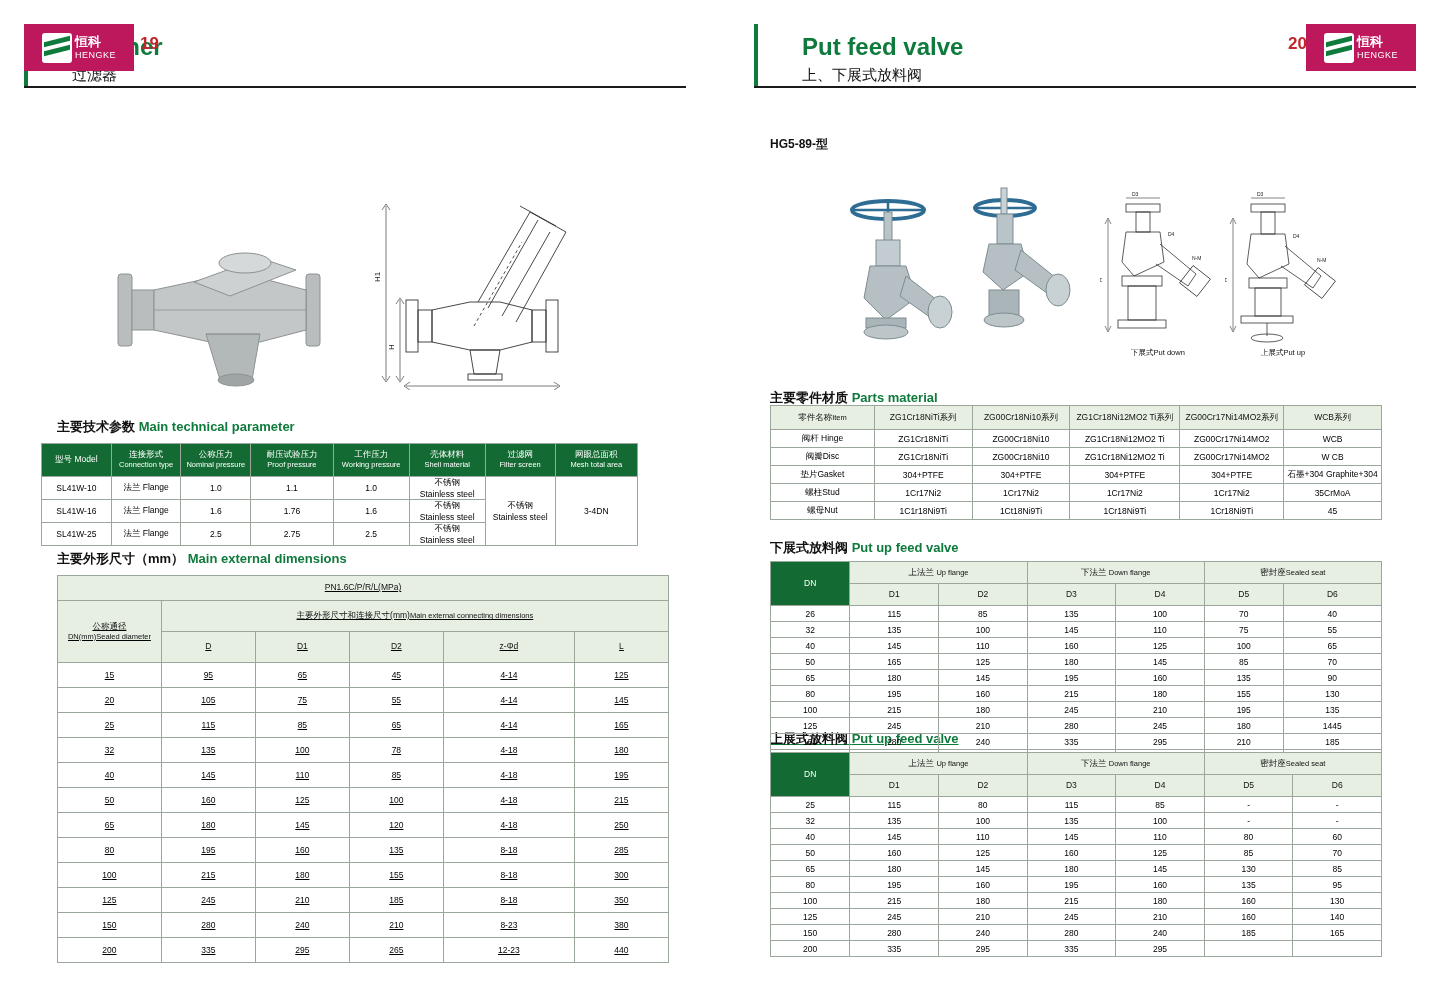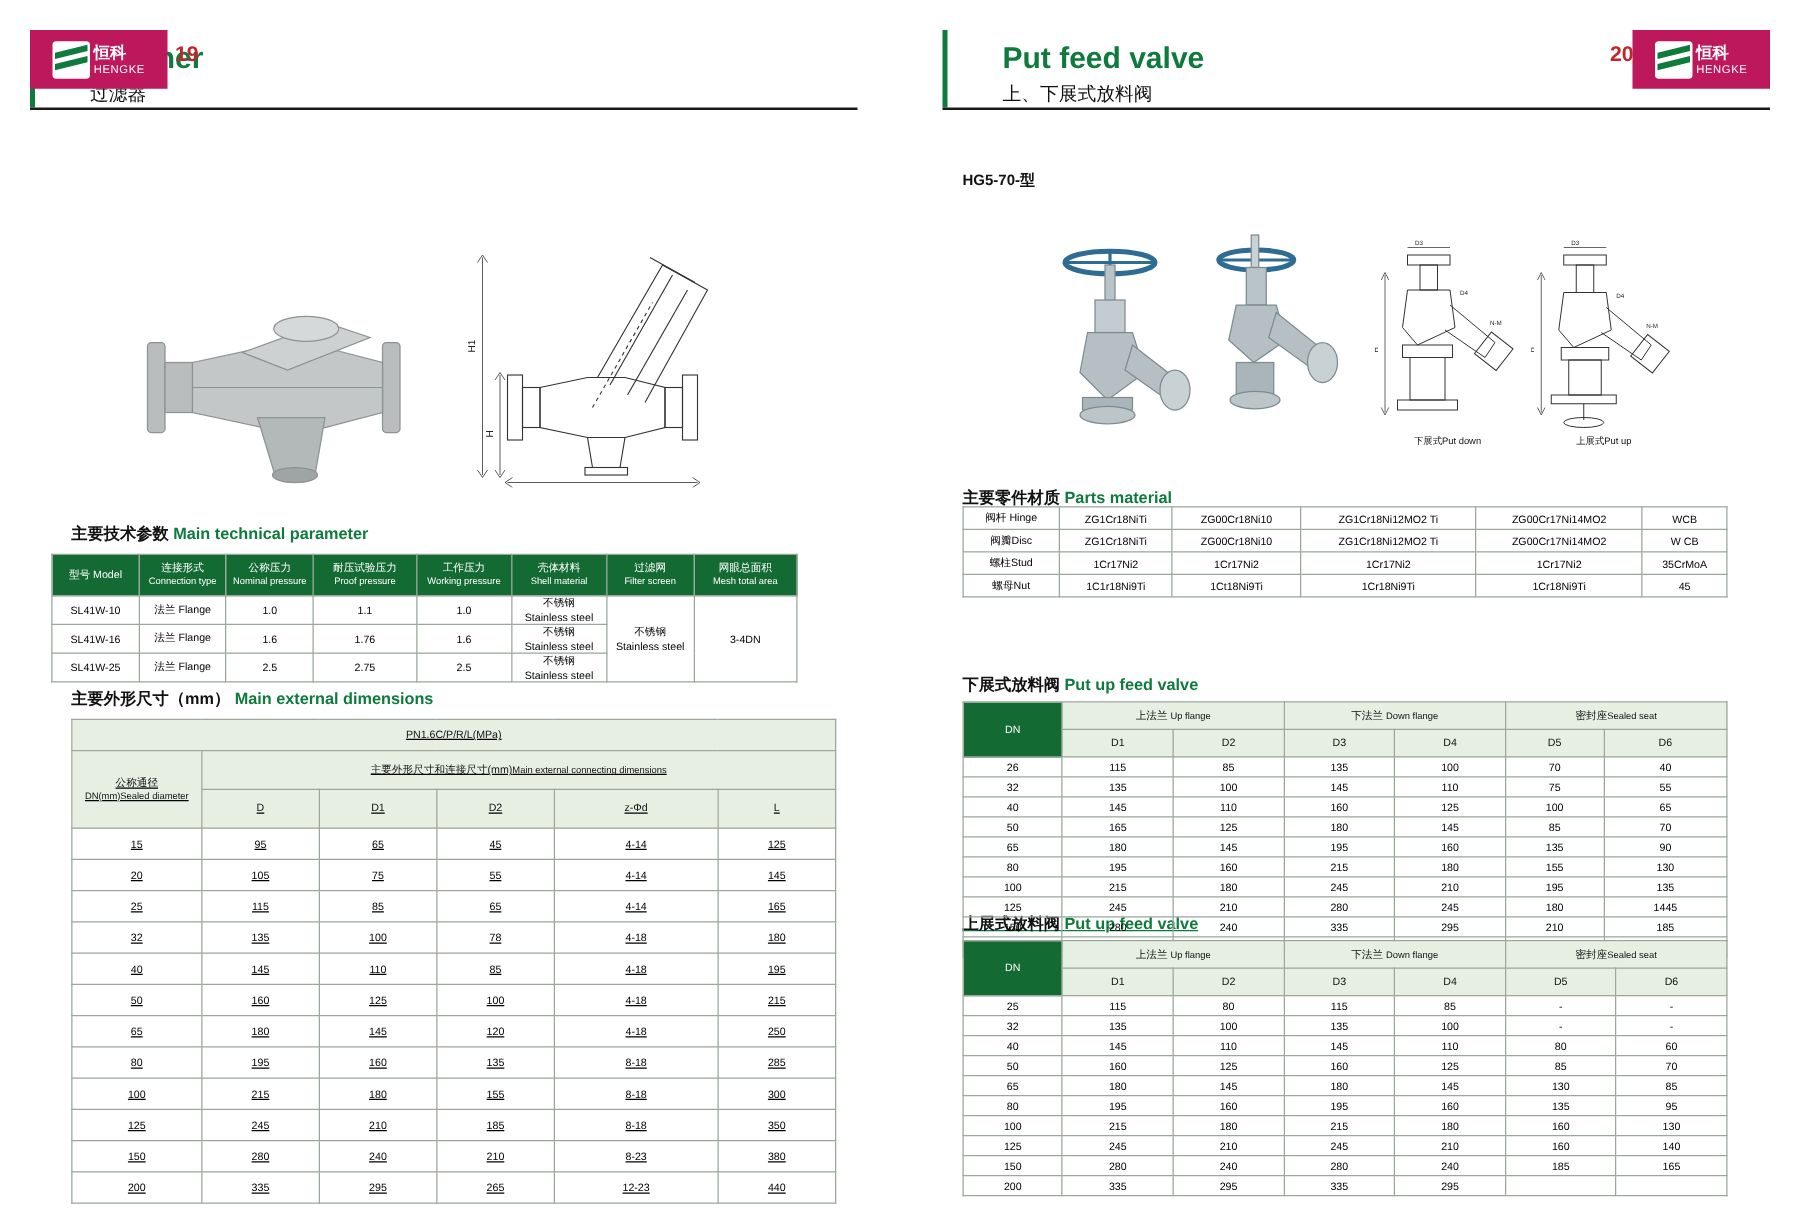--- a/index.html
+++ b/index.html
@@ -322,21 +322,21 @@
           <td>200</td>
           <td>335</td>
           <td>295</td>
           <td>265</td>
           <td>12-23</td>
           <td>440</td>
         </tr>
   </tbody>
     </table>
 
-  <div class="model-label">HG5-70-型</div>
+  <div class="model-label">HG5-89-型</div>
 
   <svg class="fig" style="left:830px;top:180px;" width="130" height="170" viewBox="0 0 130 170">
     <g stroke="#6d7b84" fill="#9fb3bf">
       <ellipse cx="58" cy="30" rx="36" ry="9" fill="none" stroke="#2e6c93" stroke-width="4"></ellipse>
       <line x1="22" y1="30" x2="94" y2="30" stroke="#2e6c93" stroke-width="2.5"></line>
       <line x1="58" y1="21" x2="58" y2="39" stroke="#2e6c93" stroke-width="2.5"></line>
       <rect x="54" y="32" width="8" height="30" fill="#b9c4c8" stroke="#7d8b92"></rect>
       <rect x="46" y="60" width="24" height="26" fill="#c3cdd1" stroke="#7d8b92"></rect>
       <path d="M40 86 L76 86 L86 118 L56 140 L34 118 Z" fill="#b6c0c4" stroke="#7d8b92"></path>
       <path d="M76 96 L112 124 L104 140 L70 116 Z" fill="#b6c0c4" stroke="#7d8b92"></path>
@@ -415,35 +415,51 @@
     <span>Put up feed valve</span>
   </div>
 
   <div class="sec-h" style="left:770px;top:730px;text-decoration:underline;">
     <span class="cn">上展式放料阀</span>
     <span>Put up feed valve</span>
   </div>
 
   <table class="tbl" id="t3">
     <tbody>
+        <tr class="hdrow2">
+      <td style="width:17%"><span class="cn-s">零件名称</span><span class="en-s">Item</span></td>
+      <td style="width:16%">ZG1Cr18NiTi系列</td>
+      <td style="width:16%">ZG00Cr18Ni10系列</td>
+      <td style="width:18%">ZG1Cr18Ni12MO2 Ti系列</td>
+      <td style="width:17%">ZG00Cr17Ni14MO2系列</td>
+      <td style="width:16%">WCB系列</td>
+    </tr>
     <tr>
           <td>阀杆 Hinge</td>
           <td>ZG1Cr18NiTi</td>
           <td>ZG00Cr18Ni10</td>
           <td>ZG1Cr18Ni12MO2 Ti</td>
           <td>ZG00Cr17Ni14MO2</td>
           <td>WCB</td>
         </tr>
     <tr>
           <td>阀瓣Disc</td>
           <td>ZG1Cr18NiTi</td>
           <td>ZG00Cr18Ni10</td>
           <td>ZG1Cr18Ni12MO2 Ti</td>
           <td>ZG00Cr17Ni14MO2</td>
           <td>W CB</td>
+        </tr>
+    <tr>
+          <td>垫片Gasket</td>
+          <td>304+PTFE</td>
+          <td>304+PTFE</td>
+          <td>304+PTFE</td>
+          <td>304+PTFE</td>
+          <td>石墨+304 Graphite+304</td>
         </tr>
     <tr>
           <td>螺柱Stud</td>
           <td>1Cr17Ni2</td>
           <td>1Cr17Ni2</td>
           <td>1Cr17Ni2</td>
           <td>1Cr17Ni2</td>
           <td>35CrMoA</td>
         </tr>
     <tr>

